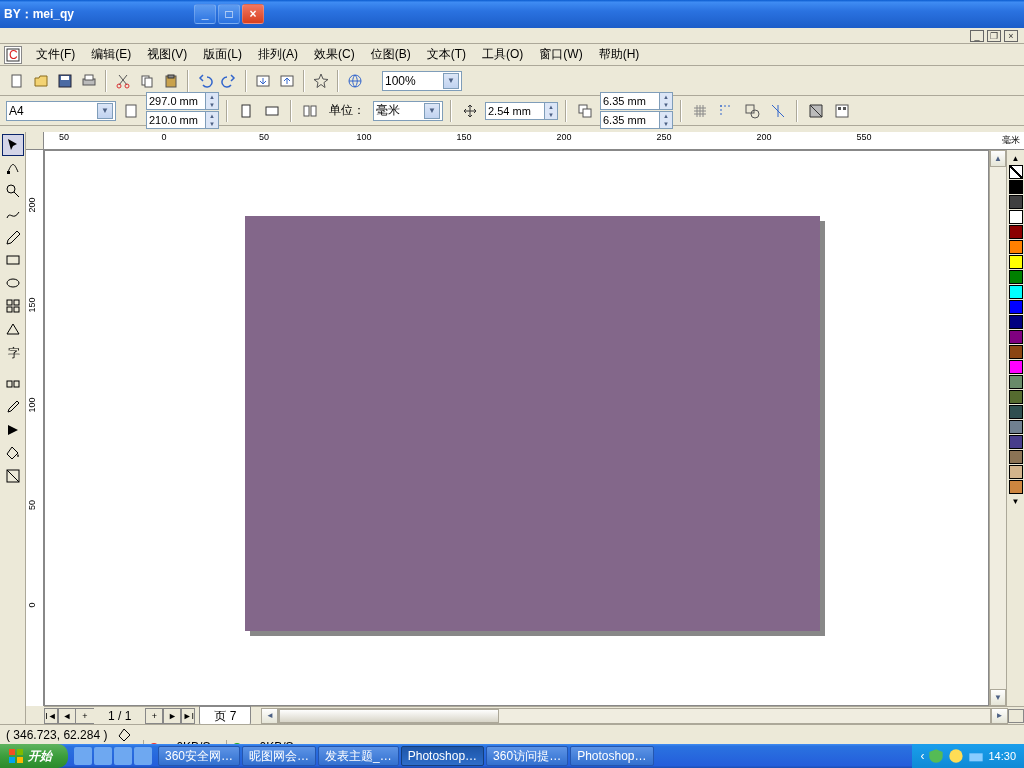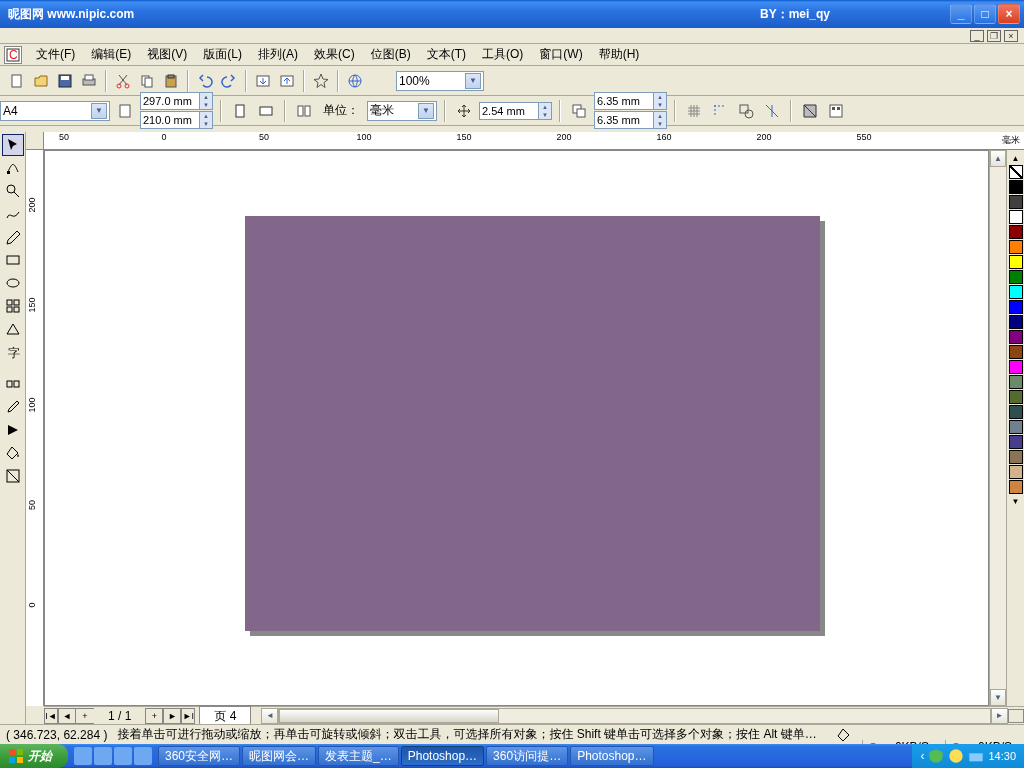--- a/index.html
+++ b/index.html
@@ -14,21 +14,21 @@
 .mdi { display:flex; justify-content:flex-end; height:16px; background:#ece9d8; border-bottom:1px solid #aca899; padding-right:6px; gap:3px; align-items:center;}
 .mdi span { width:14px;height:12px; border:1px solid #666; font-size:9px; display:flex;align-items:center;justify-content:center;color:#333;background:#ece9d8;}
 .menubar { height: 22px; background: #ece9d8; display: flex; align-items: center; padding: 0 4px; border-bottom: 1px solid #aca899;}
 .menubar .app-icon { width:18px;height:18px;margin-right:6px;display:flex;align-items:center;justify-content:center;background:#fff;border:1px solid #888;}
 .menubar .menu { padding: 2px 8px; cursor: default; }
 .toolbar { height: 30px; background:#ece9d8; border-bottom:1px solid #aca899; display:flex; align-items:center; padding:2px 6px; gap:2px;}
 .tb-btn { width:22px;height:22px;display:flex;align-items:center;justify-content:center;border:1px solid transparent;}
 .tb-sep{width:2px;height:22px;border-left:1px solid #aca899;border-right:1px solid #fff;margin:0 3px;}
 .combo{height:20px;border:1px solid #7f9db9;background:#fff;display:flex;align-items:center;padding:0 2px;}
 .combo .arrow{width:16px;height:16px;background:linear-gradient(#dce6f7,#c1d3f0);border:1px solid #7f9db9;margin-left:2px;display:flex;align-items:center;justify-content:center;font-size:8px;color:#4d6185;}
-.propbar { height: 30px; background:#ece9d8; border-bottom:1px solid #aca899; display:flex; align-items:center; padding:2px 0; gap:4px;}
+.propbar { height: 30px; background:#ece9d8; border-bottom:1px solid #aca899; display:flex; align-items:center; padding:2px 6px; gap:4px;}
 .spinner{display:flex;align-items:center;border:1px solid #7f9db9;background:#fff;height:18px;}
 .spinner input{border:none;width:58px;height:16px;font-size:11px;padding:0 2px;outline:none;}
 .spinner .sp-btns{display:flex;flex-direction:column;}
 .spinner .sp-btns div{width:13px;height:8px;background:#dce6f7;border-left:1px solid #7f9db9;font-size:6px;display:flex;align-items:center;justify-content:center;color:#4d6185;}
 .stack{display:flex;flex-direction:column;gap:1px;}
 .label{padding:0 4px;}
 .workarea{position:absolute;top:132px;left:0;right:0;bottom:44px;display:flex;}
 .toolbox{width:26px;background:#ece9d8;border-right:1px solid #aca899;display:flex;flex-direction:column;align-items:center;padding-top:2px;gap:1px;}
 .tool{width:22px;height:22px;display:flex;align-items:center;justify-content:center;border:1px solid transparent;}
 .tool.active{border:1px solid #0a246a;background:#d4d5e8;}
@@ -71,21 +71,20 @@
 .task.active{background:linear-gradient(#1e56a8,#2d6dc9);border:1px solid #153f7c;}
 .tray{margin-left:auto;height:24px;background:linear-gradient(#1a9eec,#0f8ad6);padding:0 8px;display:flex;align-items:center;gap:4px;}
 .tray .clock{font-size:11px;}
 svg{width:16px;height:16px;}
 .docbtn{width:16px;height:14px;border:1px solid #888;background:#ece9d8;}
 </style>
 </head>
 <body>
 
 <div class="titlebar">
-  <span class="title">昵图网 www.nipic.com</span>
   <span class="by">BY：mei_qy</span>
   <div class="winbtns">
     <div class="winbtn min">_</div>
     <div class="winbtn max">□</div>
     <div class="winbtn close">×</div>
   </div>
 </div>
 <div class="mdi">
   <span>_</span>
   <span>❐</span>
@@ -187,21 +186,21 @@
         <path d="M8 1l2 5 5 .5-4 3 1 5-4-3-4 3 1-5-4-3 5-.5z" fill="none" stroke="#555"></path>
       </svg>
     </div>
   <div class="tb-sep"></div>
   <div class="tb-btn">
       <svg viewBox="0 0 16 16">
         <circle cx="8" cy="8" r="6" fill="none" stroke="#36c"></circle>
         <path d="M2 8h12M8 2c3 3 3 9 0 12M8 2c-3 3-3 9 0 12" stroke="#36c" fill="none"></path>
       </svg>
     </div>
-  <div class="combo" style="width:88px;margin-left:28px">
+  <div class="combo" style="width:80px;margin-left:14px">
     <span>100%</span>
     <span style="flex:1"></span>
       <div class="arrow">▼</div>
   </div>
 </div>
 
 <div class="propbar">
   <div class="combo" style="width:110px">
     <span>A4</span>
     <span style="flex:1"></span>
@@ -417,21 +416,21 @@
 
   <div class="rulerframe">
     <div style="position:absolute;left:0;top:0;width:18px;height:18px;background:#ece9d8;border-right:1px solid #888;border-bottom:1px solid #888;"></div>
     <div class="hruler">
       <span class="tick" style="left:20px">50</span>
       <span class="tick" style="left:120px">0</span>
       <span class="tick" style="left:220px">50</span>
       <span class="tick" style="left:320px">100</span>
       <span class="tick" style="left:420px">150</span>
       <span class="tick" style="left:520px">200</span>
-      <span class="tick" style="left:620px">160</span>
+      <span class="tick" style="left:620px">250</span>
       <span class="tick" style="left:720px">200</span>
       <span class="tick" style="left:820px">550</span>
       <span style="position:absolute;right:4px;top:2px;font-size:9px">毫米</span>
     </div>
     <div class="canvas-row">
       <div class="vruler">
         <span class="tick" style="top:55px">200</span>
         <span class="tick" style="top:155px">150</span>
         <span class="tick" style="top:255px">100</span>
         <span class="tick" style="top:355px">50</span>
@@ -476,36 +475,35 @@
       </div>
     </div>
     <div class="pagebar">
       <div style="width:14px;height:16px;border:1px solid #888;display:flex;align-items:center;justify-content:center;font-size:9px">I◄</div>
       <div class="nav">◄</div>
       <div class="nav" style="border-left:none;border-right:none">+</div>
       <span class="pgnum">1 / 1</span>
       <div class="nav">+</div>
       <div class="nav">►</div>
       <div style="width:14px;height:16px;border:1px solid #888;display:flex;align-items:center;justify-content:center;font-size:9px">►I</div>
-      <div class="tab">页 4</div>
+      <div class="tab">页 7</div>
       <div class="hscroll">
         <div class="sbtn">◄</div>
         <div class="track">
             <div class="thumb"></div>
           </div>
         <div class="sbtn">►</div>
       </div>
       <div class="docbtn"></div>
     </div>
   </div>
 </div>
 
 <div class="statusbar">
   <span>( 346.723, 62.284 )</span>
-  <span class="hint">接着单击可进行拖动或缩放；再单击可旋转或倾斜；双击工具，可选择所有对象；按住 Shift 键单击可选择多个对象；按住 Alt 键单…</span>
   <svg viewBox="0 0 16 16" width="14" height="14">
       <path d="M7 2l6 6-6 6-5-5z" fill="none" stroke="#000"></path>
     </svg>
   <div class="net">
       <div class="dot" style="background:#e33"></div>
       <span>0KB/S</span>
     </div>
   <div class="net">
       <div class="dot" style="background:#2a2"></div>
       <span>0KB/S</span>

